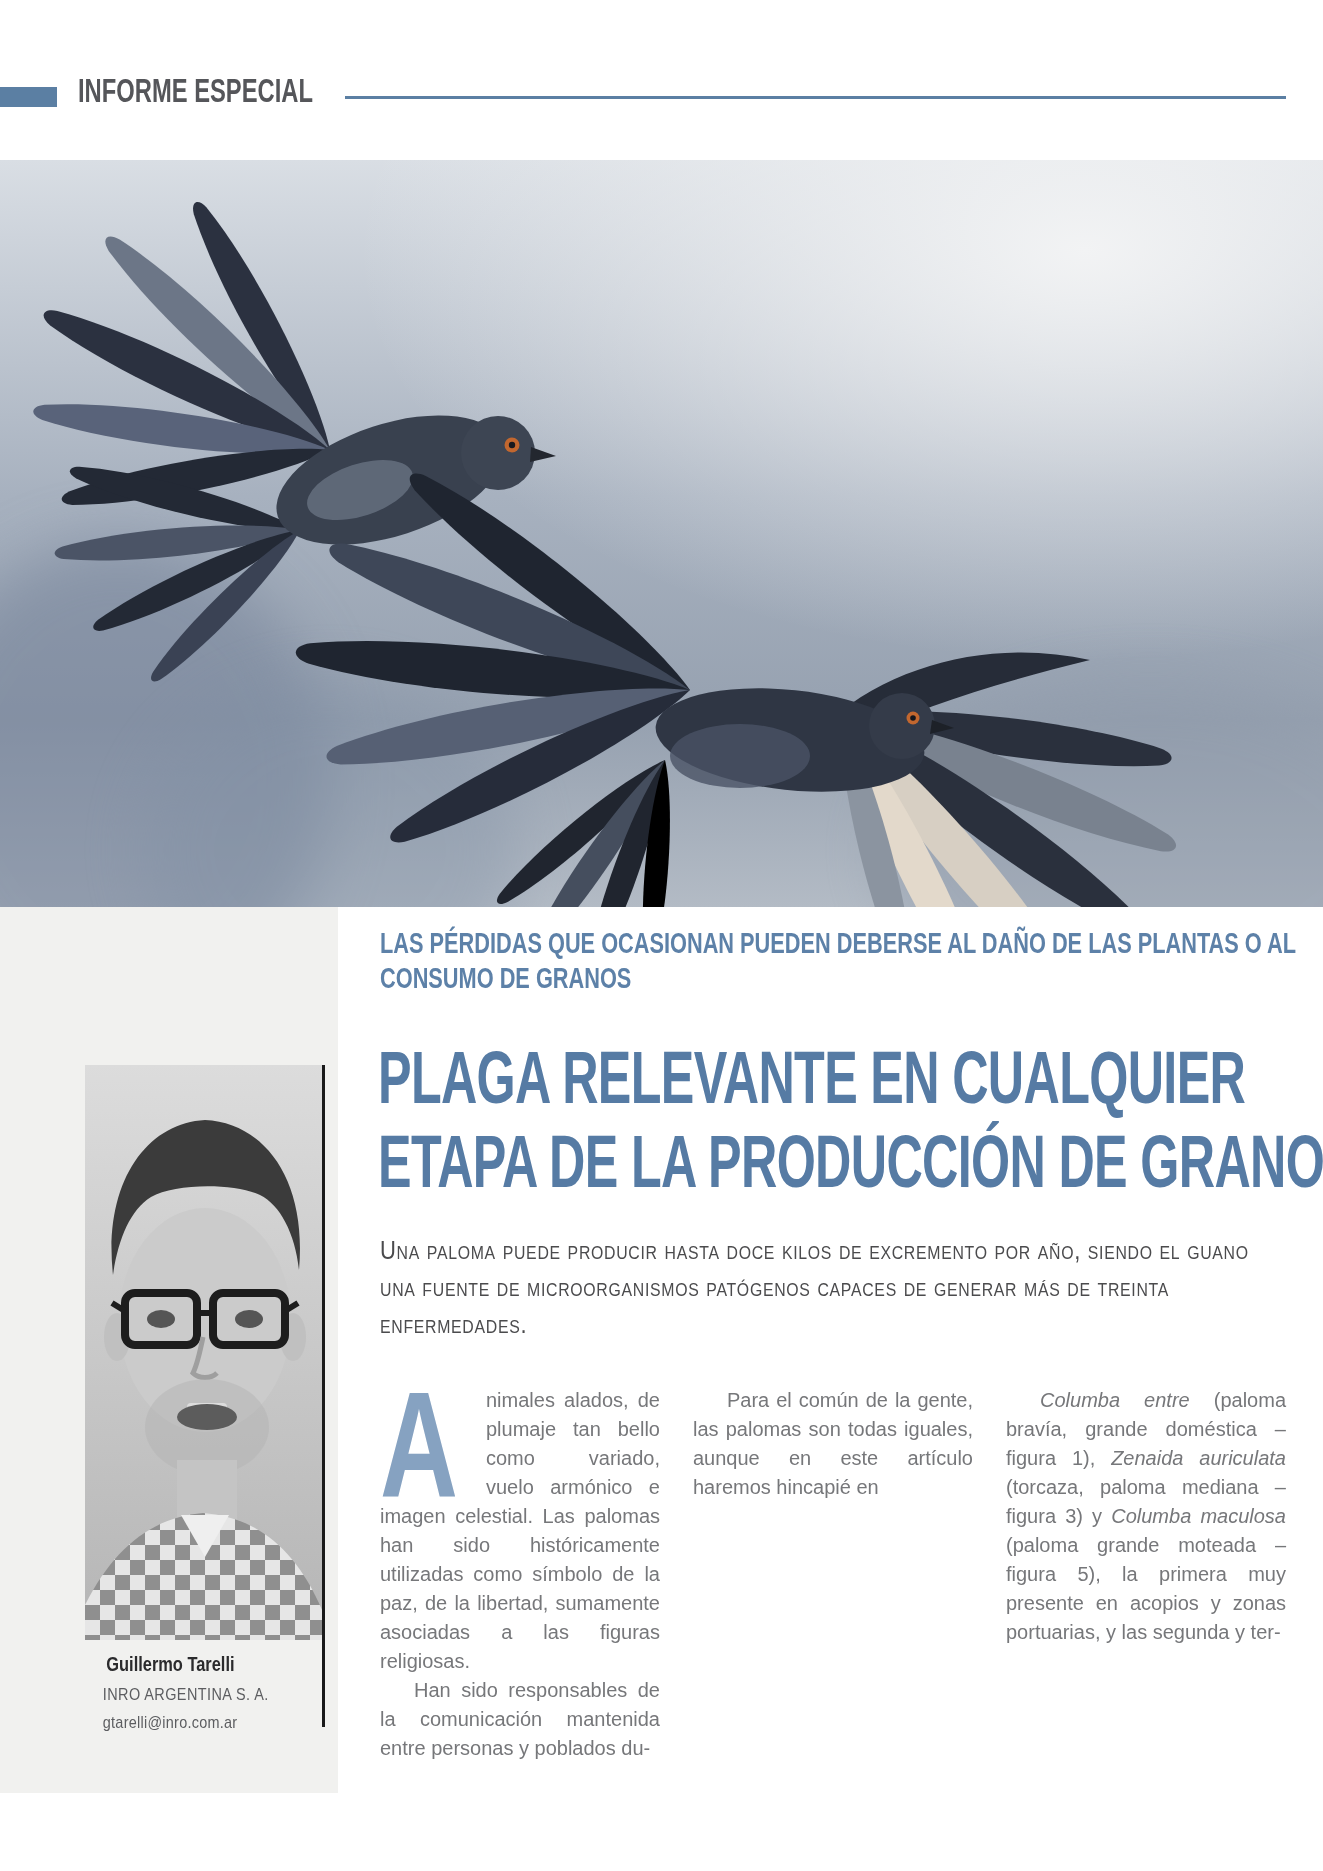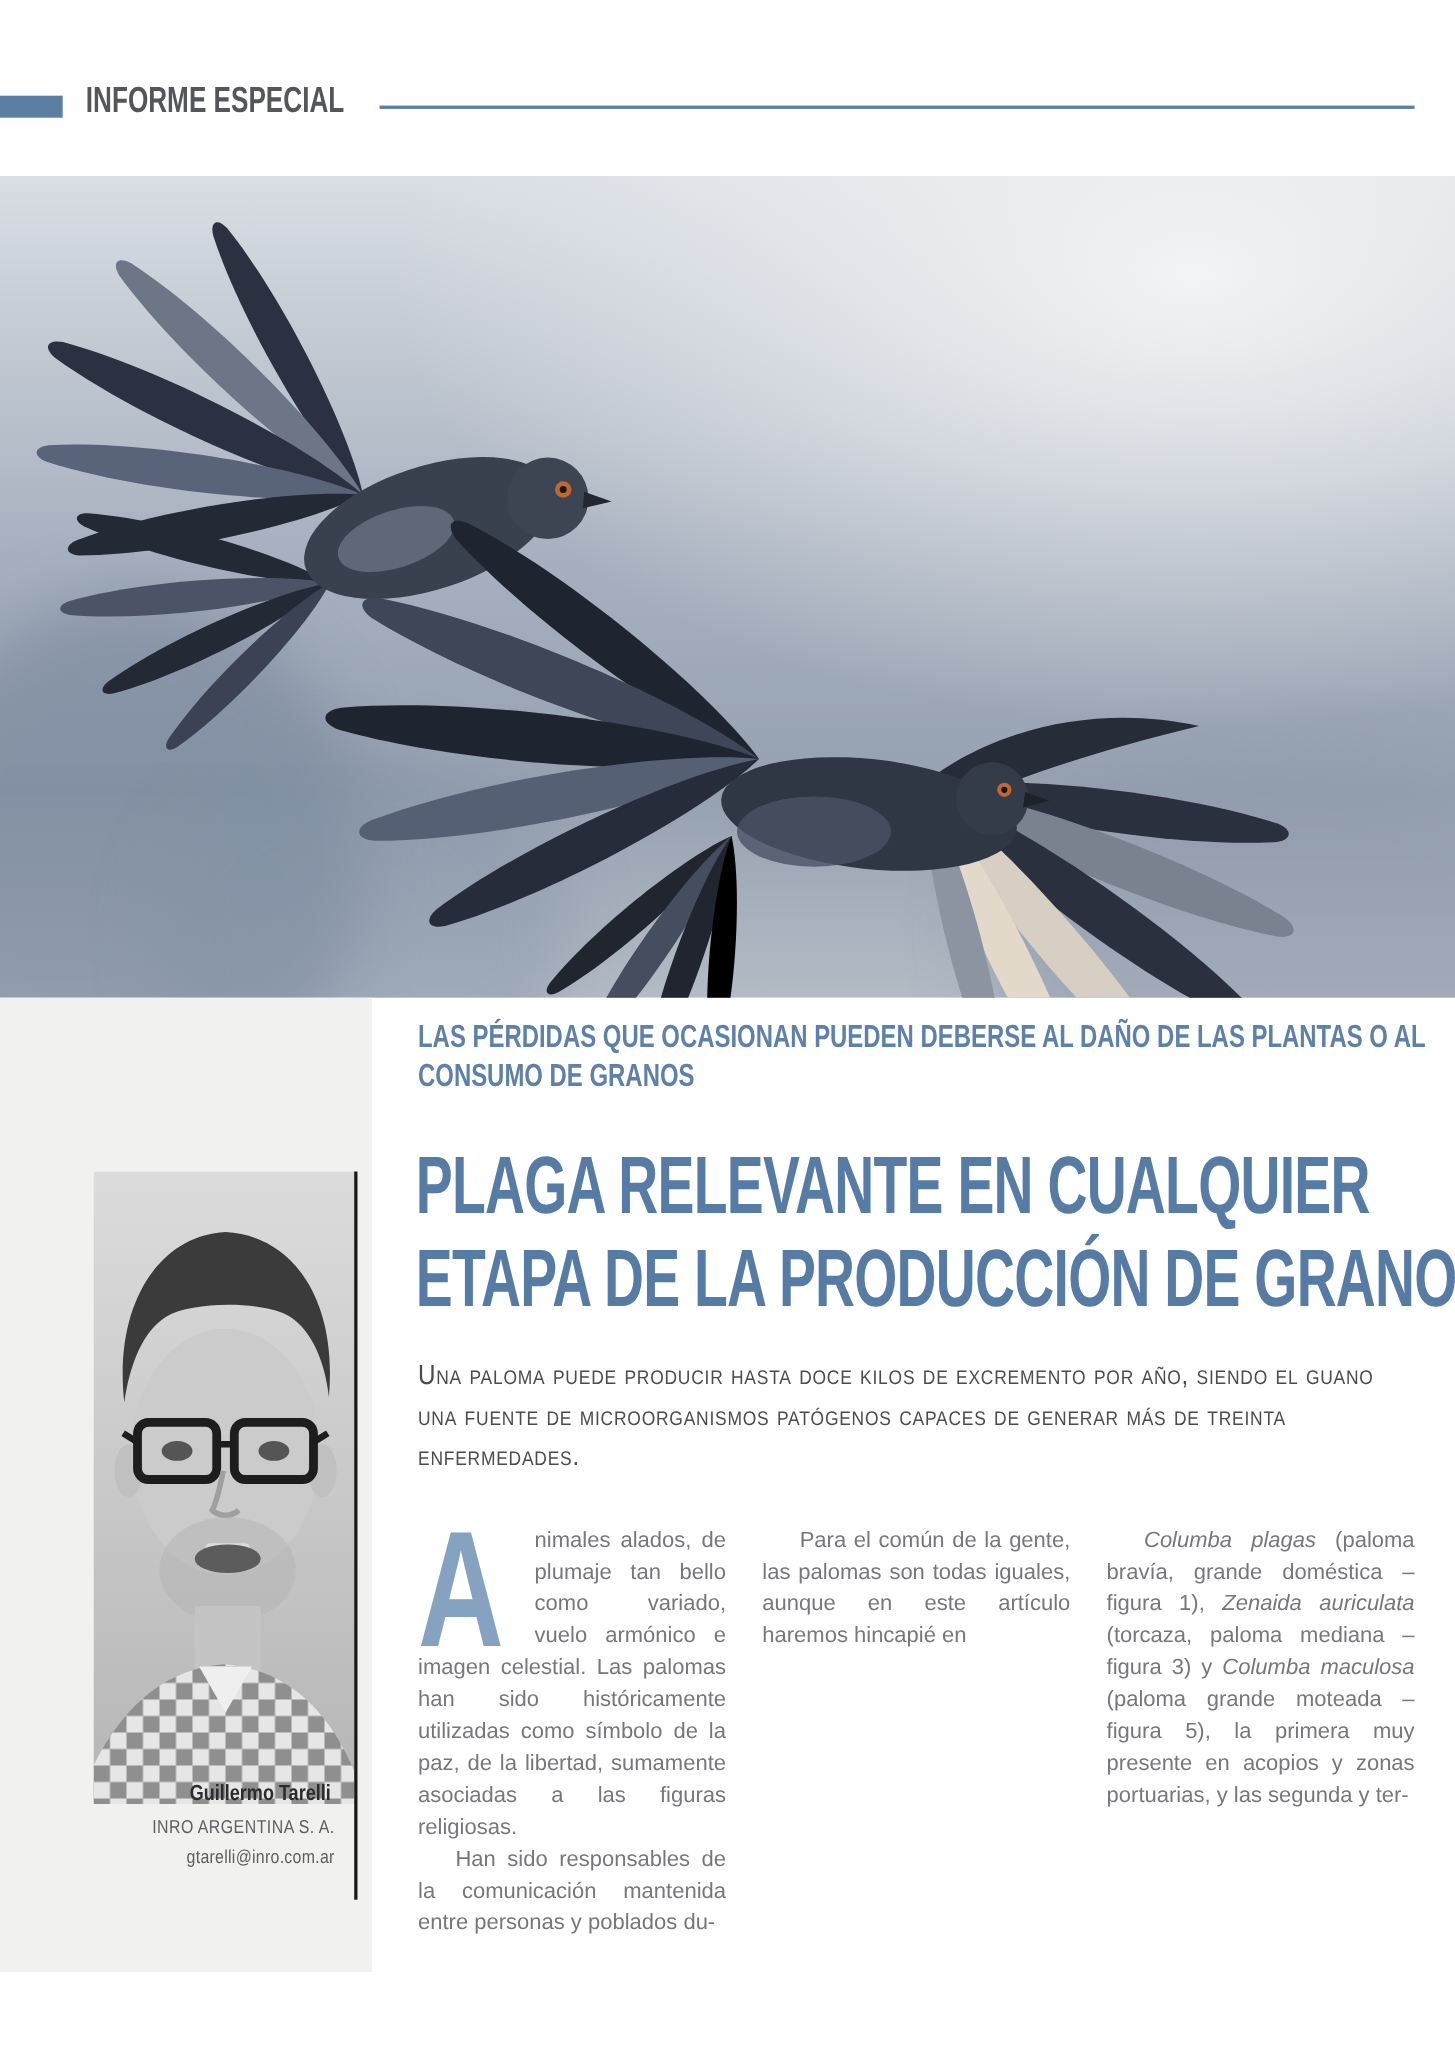--- a/index.html
+++ b/index.html
@@ -21,21 +21,21 @@
 
   
   .hero{left:0;top:160px;width:1323px;height:747px;}
   .hero svg{display:block;width:100%;height:100%;}
 
   
   .sidebar{left:0;top:907px;width:338px;height:951px;background:#f1f1ef;}
   .author-photo{left:85px;top:1065px;width:237px;height:575px;}
   .author-photo svg{display:block;width:100%;height:100%;}
   .author-rule{left:322px;top:1065px;width:3px;height:662px;background:#1a1a1a;}
-  .caption{left:85px;top:1618px;width:237px;text-align:right;}
+  .caption{left:85px;top:1652px;width:237px;text-align:left;}
   .caption .name{
     font-size:20px;font-weight:700;color:#2b2b2d;line-height:24px;
     transform:scaleX(0.82);transform-origin:50% 0;
   }
   .caption .company{
     margin-top:9px;font-size:17px;color:#5c5d60;letter-spacing:.5px;line-height:20px;
     transform:scaleX(0.85);transform-origin:50% 0;
   }
   .caption .email{
     margin-top:8px;font-size:17px;color:#5c5d60;letter-spacing:.3px;line-height:20px;
@@ -223,21 +223,21 @@
 
   <div class="abs columns">
     <div class="col">
       <p><span class="dropcap">A</span><span>nimales alados, de plumaje tan bello como variado, vuelo armónico e imagen celestial. Las palomas han sido históricamente utilizadas como símbolo de la paz, de la libertad, sumamente asociadas a las figuras religiosas.</span></p>
       <p class="indent">Han sido responsables de la comunicación mantenida entre personas y poblados du-</p>
     </div>
     <div class="col">
       <p class="indent">Para el común de la gente, las palomas son todas iguales, aunque en este artículo haremos hincapié en</p>
     </div>
     <div class="col">
-      <p class="indent"><span class="it">Columba plagas</span><span> (paloma bravía, grande doméstica – figura 1), </span><span class="it">Zenaida auriculata</span><span> (torcaza, paloma mediana – figura 3) y </span><span class="it">Columba maculosa</span><span> (paloma grande moteada – figura 5), la primera muy presente en acopios y zonas portuarias, y las segunda y ter-</span></p>
+      <p class="indent"><span class="it">Columba entre</span><span> (paloma bravía, grande doméstica – figura 1), </span><span class="it">Zenaida auriculata</span><span> (torcaza, paloma mediana – figura 3) y </span><span class="it">Columba maculosa</span><span> (paloma grande moteada – figura 5), la primera muy presente en acopios y zonas portuarias, y las segunda y ter-</span></p>
     </div>
   </div>
 
   <div class="abs footer">
     <span class="pagenum">6</span>
     <span class="sep">|</span>
     <span class="mag"><span>LATAM </span><b>PLAGAS</b></span>
   </div>
 
 </div>

